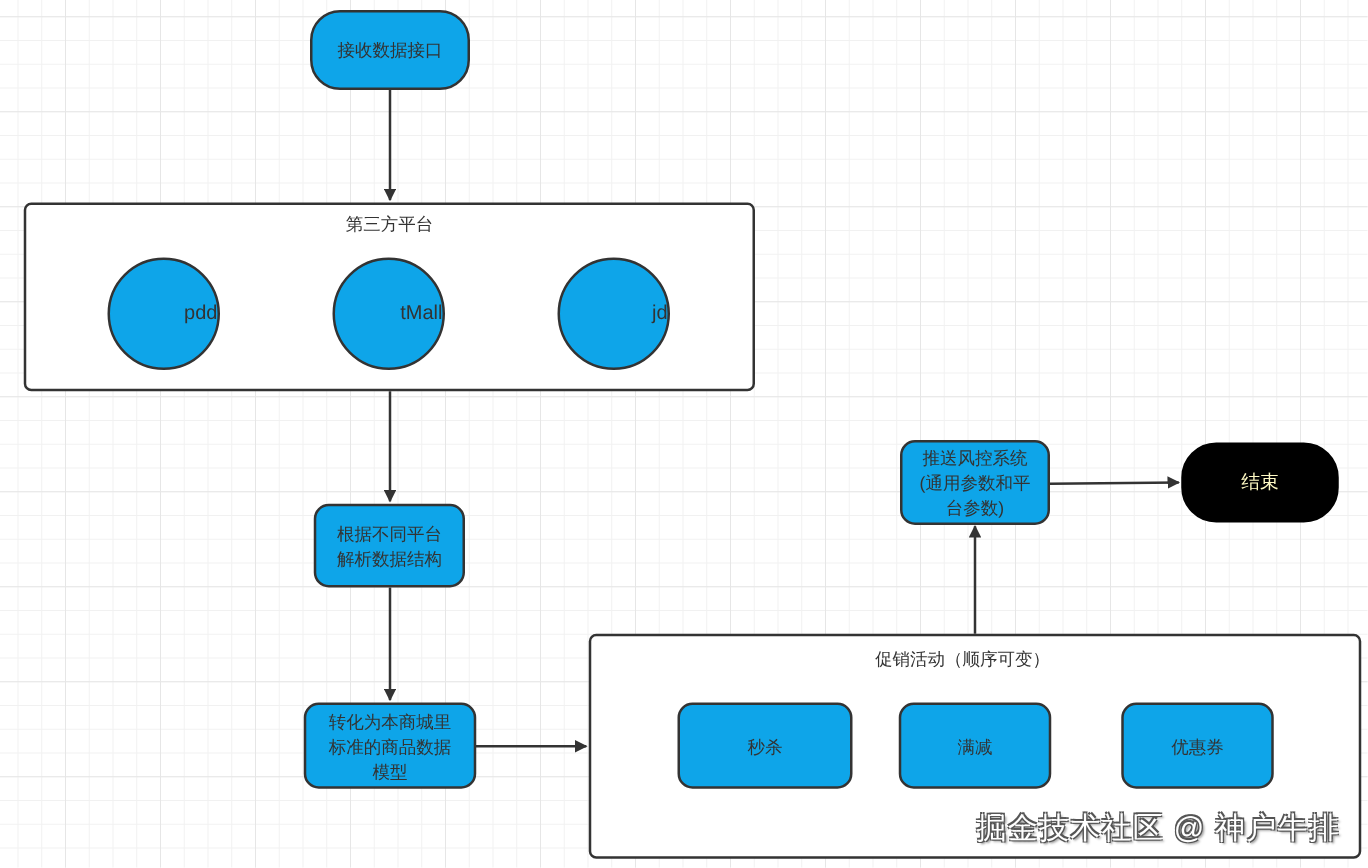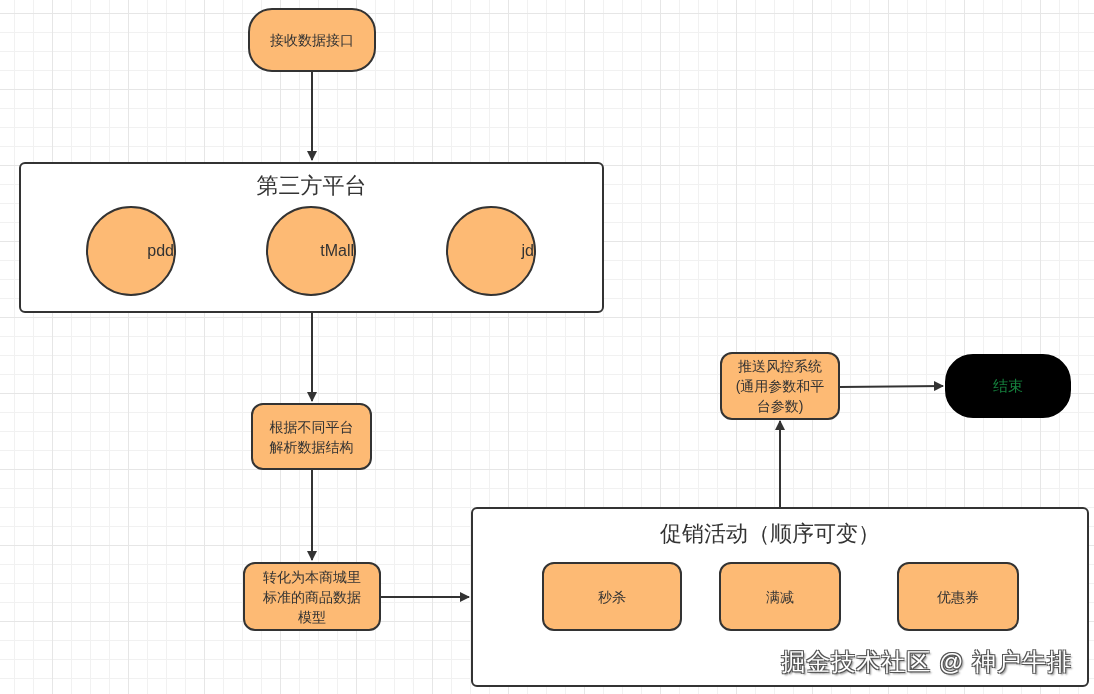--- a/index.html
+++ b/index.html
@@ -11,42 +11,42 @@
       linear-gradient(to bottom, #e6e6e6 1px, transparent 1px),
       linear-gradient(to right, #f1f1f1 1px, transparent 1px),
       linear-gradient(to bottom, #f1f1f1 1px, transparent 1px);
     background-size: 76px 76px, 76px 76px, 19px 19px, 19px 19px;
     background-position: 52px 13px, 52px 13px, 14px 13px, 14px 13px;
     font-family: "Liberation Sans", "DejaVu Sans", sans-serif;
     color:#333333;
   }
   .node {
     position:absolute; box-sizing:border-box;
-    border:2px solid #333333; background:#fdba74;
+    border:2px solid #333333; background:#0ea5e9;
     display:flex; align-items:center; justify-content:center;
     text-align:center; font-size:14px; line-height:20px; color:#333333;
   }
   .rounded { border-radius:12px; }
   .pill { border-radius:24px; }
   .circle { border-radius:50%; font-size:16px;justify-content:flex-end; }
   .container {
     position:absolute; box-sizing:border-box;
     border:2px solid #333333; border-radius:6px; background:#ffffff;
   }
   .container-title {
     position:absolute; left:0; right:0; text-align:center;
-    font-size:22px; color:#333333;
+    font-size:14px; color:#333333;
   }
   svg.edges { position:absolute; left:0; top:0; pointer-events:none; }
   .watermark {
     position:absolute; right:22px; top:646px;
     font-size:24px; color:#ffffff; letter-spacing:1px;
     text-shadow: 1px 1px 0 #555, -1px -1px 0 #555, 1px -1px 0 #555, -1px 1px 0 #555, 2px 2px 2px #888;
   }
-  .end-node { background:#000000; border-color:#000000; color:#15803d; font-size:15px; }
+  .end-node { background:#000000; border-color:#000000; color:#fef9c3; font-size:15px; }
 </style>
 </head>
 <body>
 
 <svg class="edges" width="1094" height="694">
   <defs>
     <marker id="arrow" markerWidth="10" markerHeight="10" refX="9" refY="5" orient="auto" markerUnits="userSpaceOnUse">
       <path d="M0,0 L10,5 L0,10 z" fill="#333333"></path>
     </marker>
   </defs>

